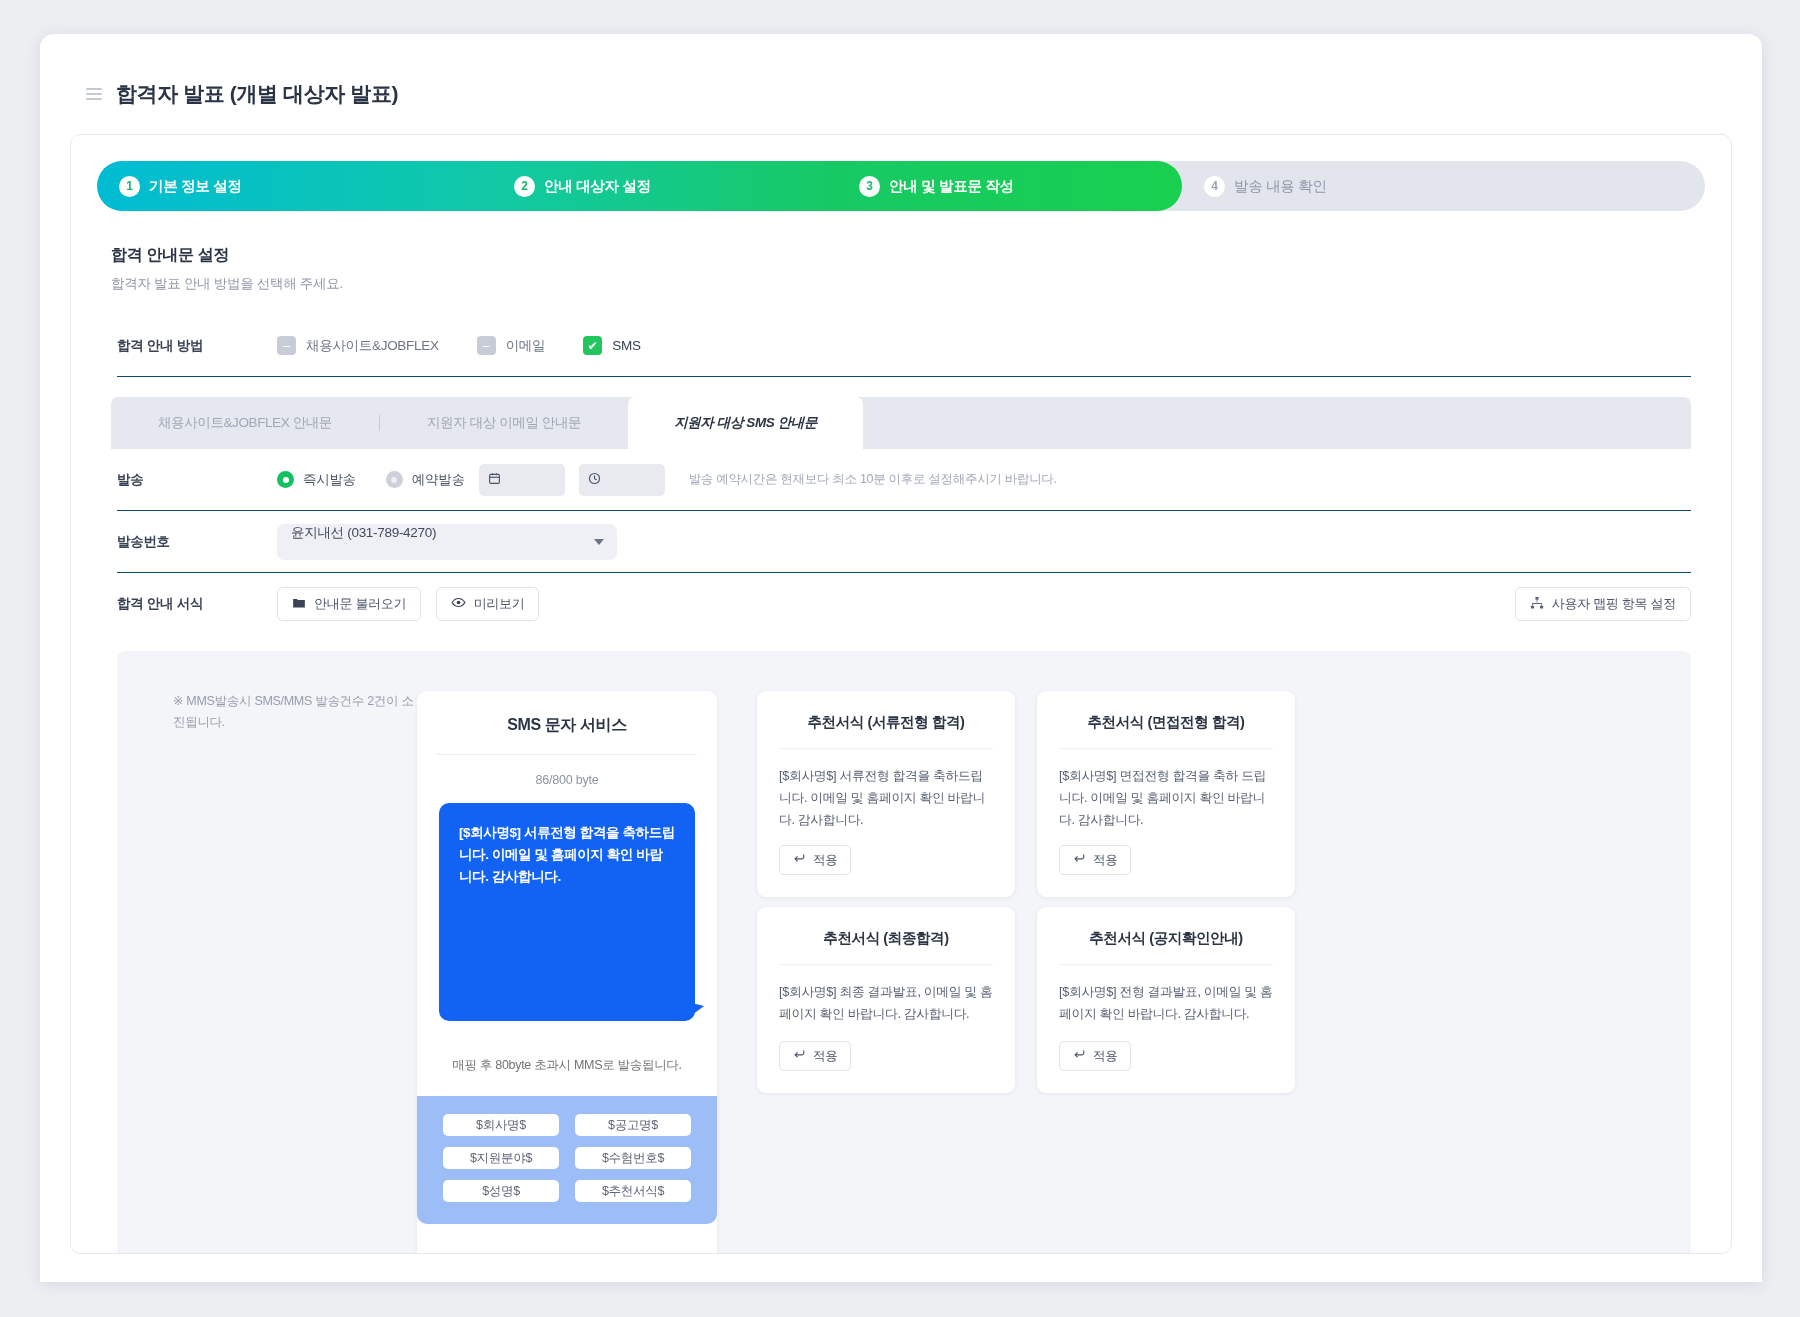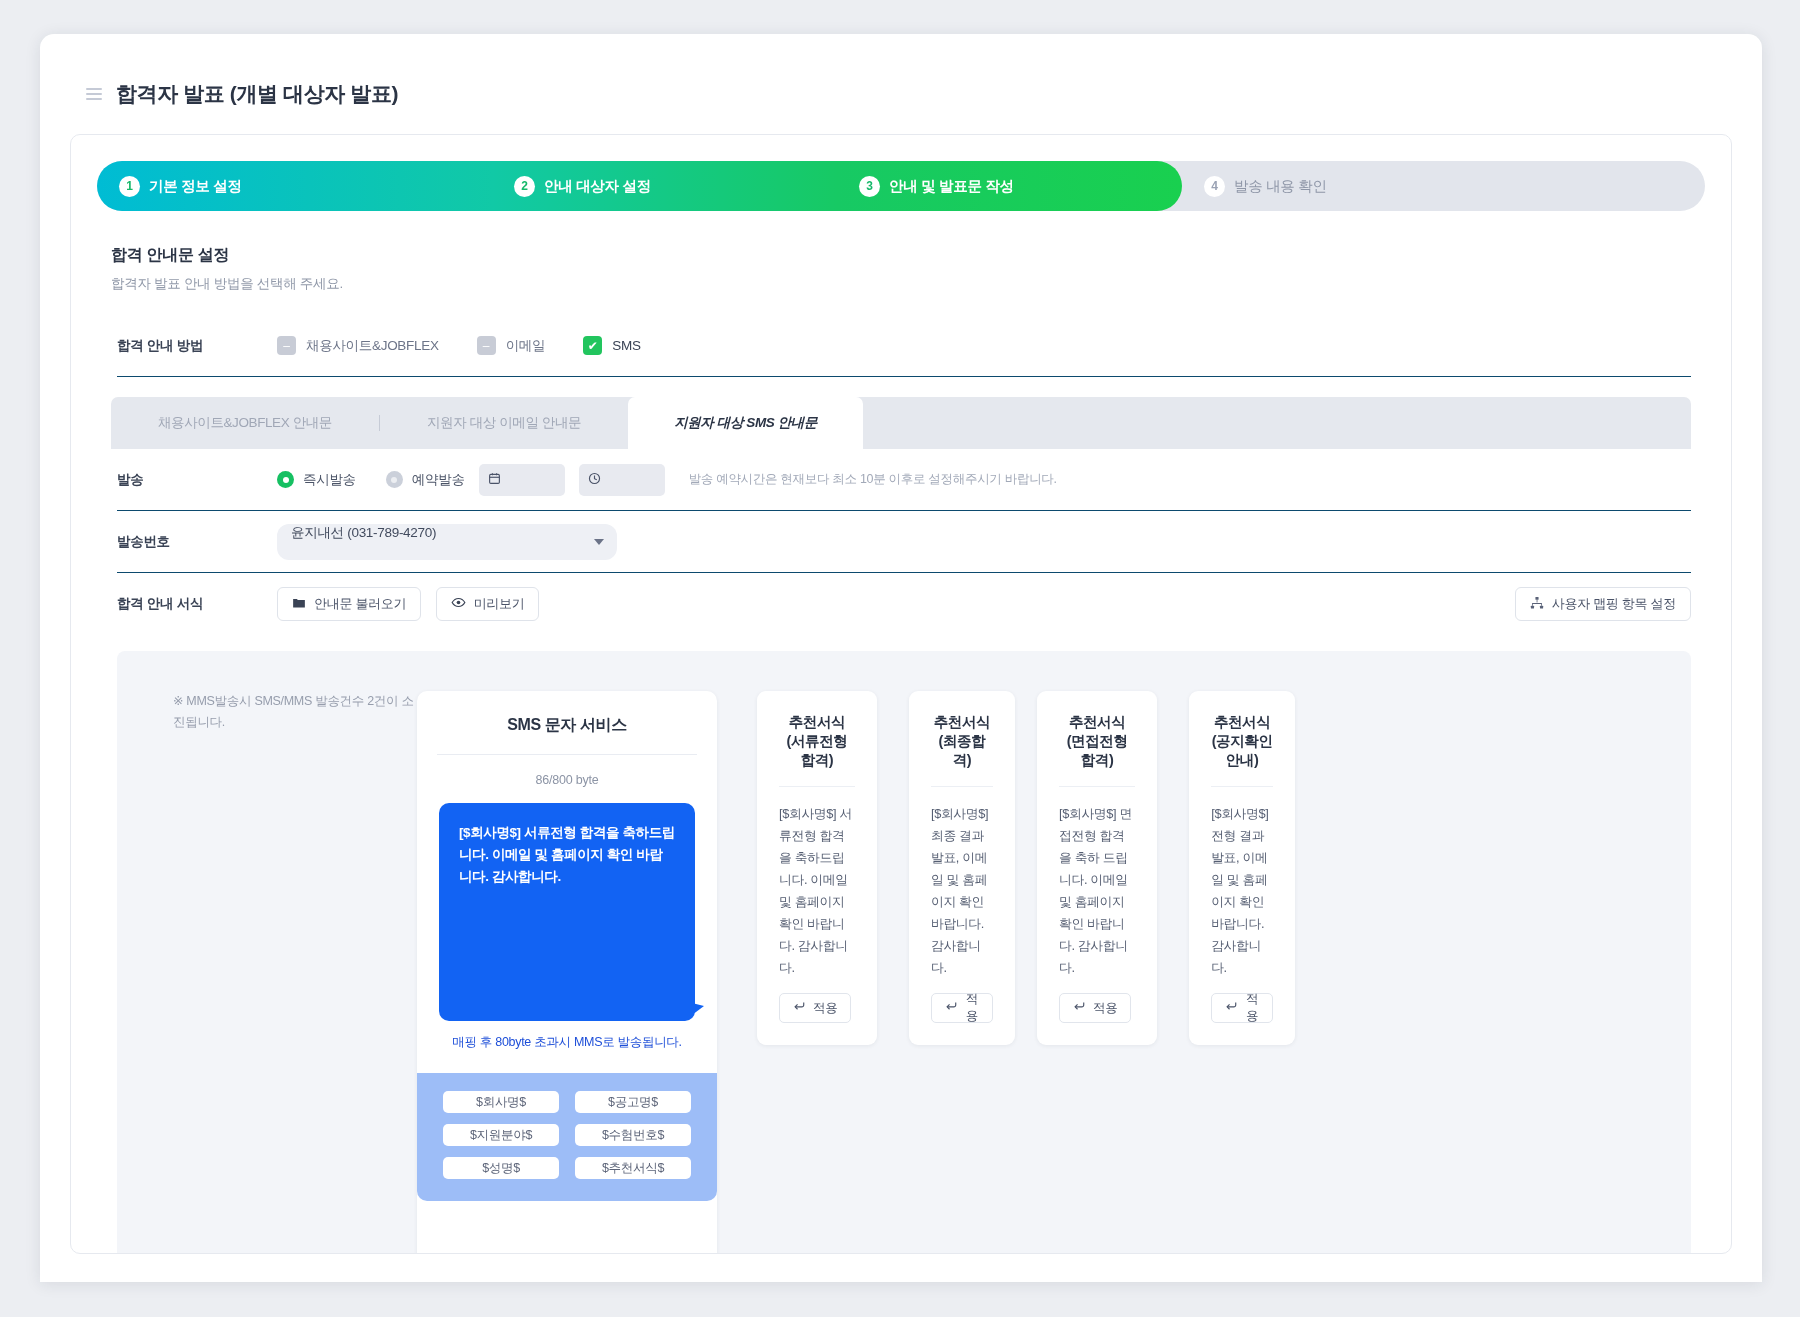--- a/index.html
+++ b/index.html
@@ -177,21 +177,21 @@
     padding: 0 9px; margin-left: 14px; color: #5a6278;
   }
   .hint {
     margin-left: 24px; font-size: 12.5px; color: #a2a9b8; letter-spacing: -0.3px;
   }
 
   
   .select {
     position: relative;
     width: 340px; height: 36px;
-    background: #eef0f5; border-radius: 12px;
+    background: #eef0f5; border-radius: 7px;
     display: flex; align-items: center;
     padding: 0 32px 17px 14px;
     font-size: 13.5px; color: #414a5d; letter-spacing: -0.3px;
     cursor: pointer;
   }
   .select .caret {
     position: absolute; right: 13px; top: 50%;
     width: 0; height: 0; transform: translateY(-50%);
     border-left: 5px solid transparent; border-right: 5px solid transparent;
     border-top: 6px solid #6b7388;
@@ -258,22 +258,22 @@
   }
   .bubble::after {
     content: "";
     position: absolute; right: -9px; bottom: 6px;
     width: 0; height: 0;
     border-left: 12px solid #1263f3;
     border-bottom: 9px solid transparent;
     border-top: 3px solid transparent;
   }
   .phone-foot {
-    text-align: center; font-size: 12.5px; color: #1d4ed8;
-    padding: 13px 0 22px 0; letter-spacing: -0.3px;
+    text-align: center; font-size: 12.5px; color: #737373;
+    padding: 36px 0 22px 0; letter-spacing: -0.3px;
   }
   .var-panel {
     background: #9dbdf7;
     padding: 18px 26px 22px 26px;
     display: grid;
     grid-template-columns: 1fr 1fr;
     gap: 11px 16px;
     border-radius: 0 0 10px 10px;
   }
   .var-chip {
@@ -310,21 +310,21 @@
     letter-spacing: -0.35px; min-height: 66px;
   }
   .tpl-apply {
     margin-top: 14px;
     display: inline-flex; align-items: center; gap: 7px;
     height: 30px; padding: 0 13px;
     border: 1px solid #e1e5ec; border-radius: 5px;
     background: #fff; color: #4a5368; font-size: 12.5px;
     cursor: pointer; font-family: inherit; letter-spacing: -0.3px;
   }
-  .tpl-col { display: flex; gap: 32px; }
+  .tpl-col { display: flex; flex-direction: column; gap: 10px; }
 </style>
 </head>
 <body>
 
 <div class="page">
 
   <div class="page-header">
     <div class="hamburger">
       <span></span>
         <span></span>

